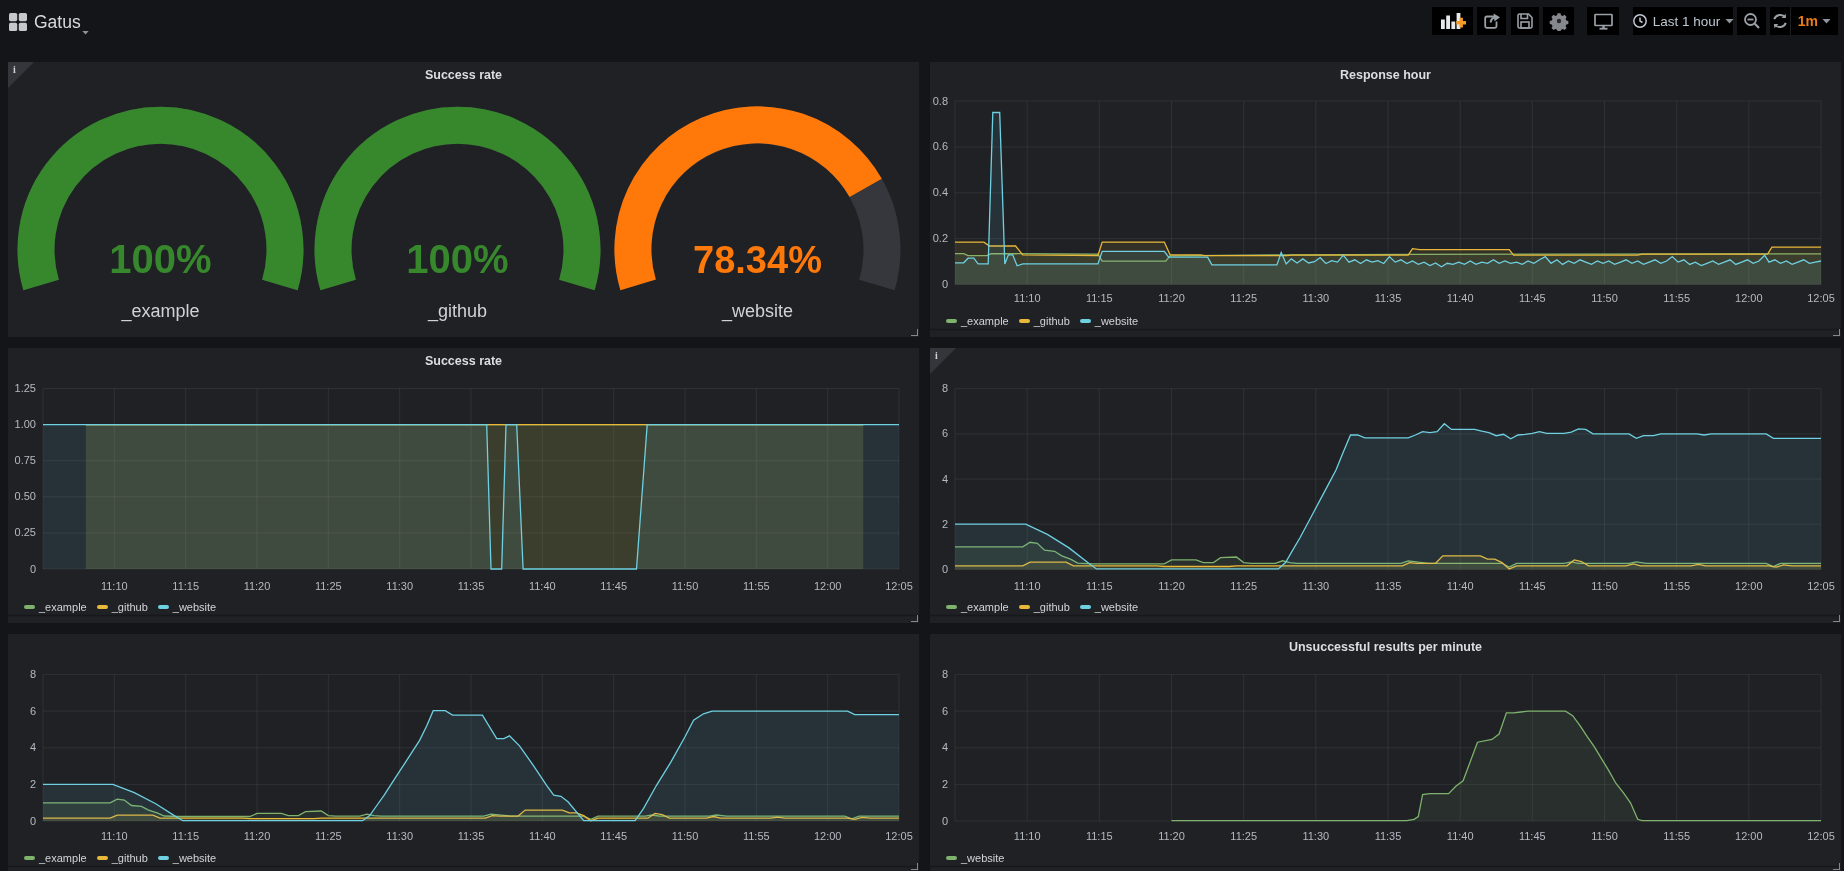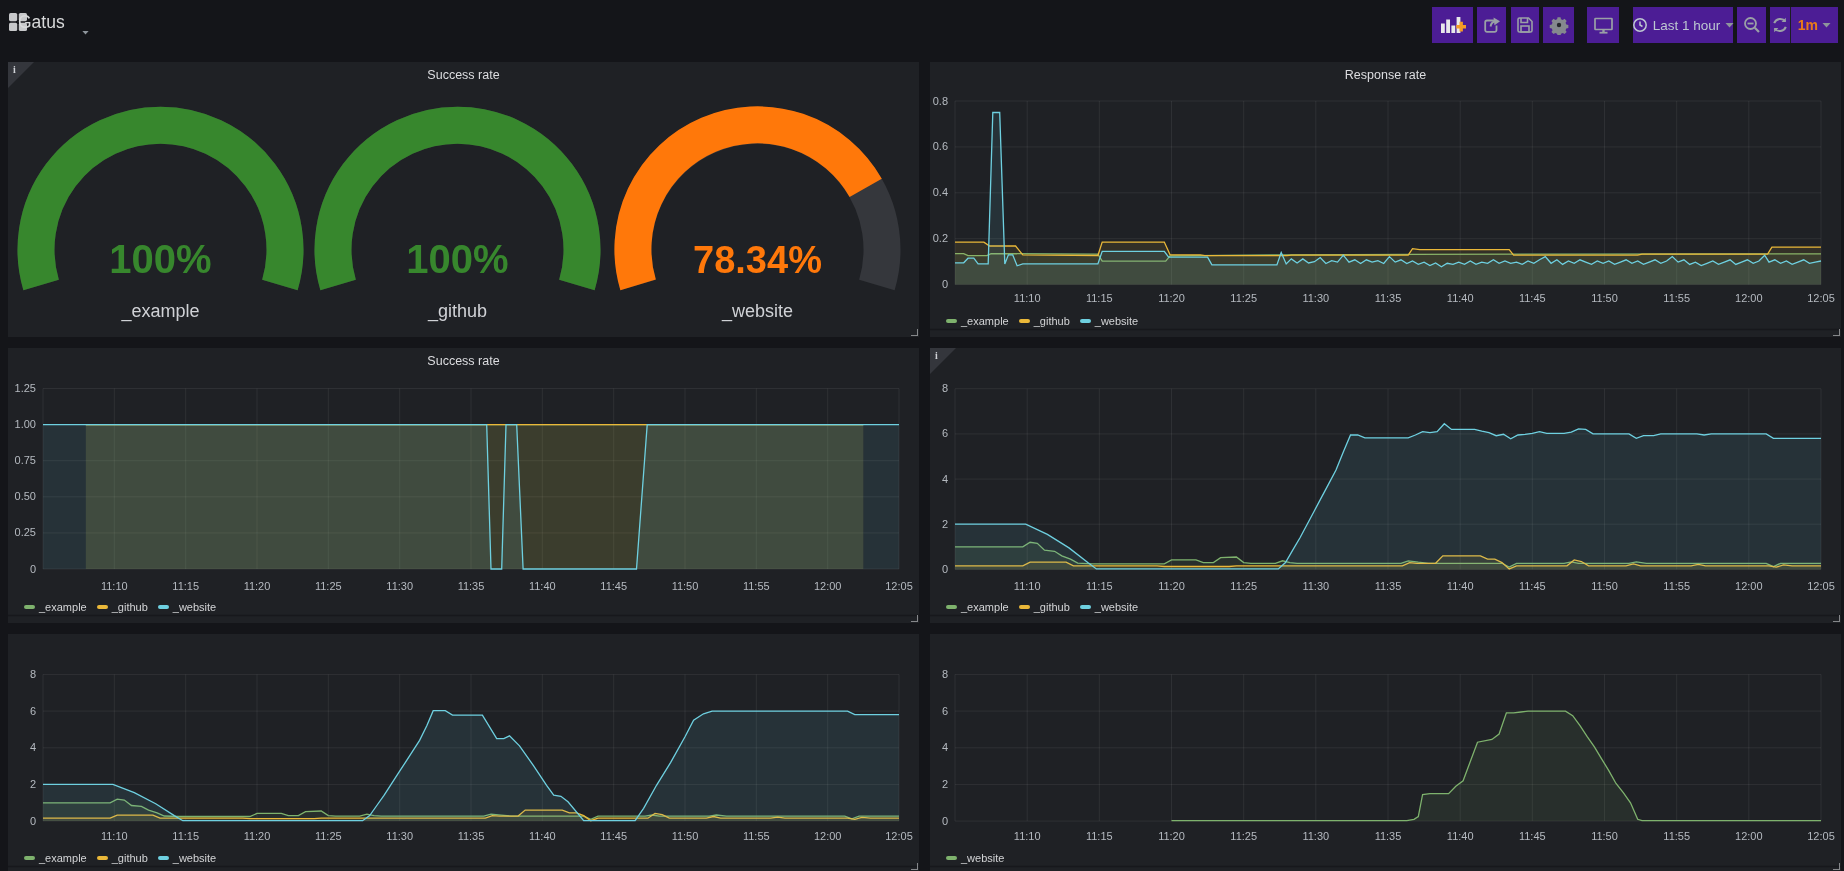--- a/index.html
+++ b/index.html
@@ -1,35 +1,35 @@
 <!DOCTYPE html>
 <html><head><meta charset="utf-8"><style>
 * { margin:0; padding:0; box-sizing:border-box; }
 html,body { width:1844px; height:871px; background:#141519; font-family:"Liberation Sans",sans-serif; overflow:hidden; }
 .panel { position:absolute; background:#1f2125; }
-.ptitle { position:absolute; top:0; left:0; right:0; height:24px; line-height:26px; text-align:center; font-size:12.5px; font-weight:normal; color:#dcdde0; }
+.ptitle { position:absolute; top:0; left:0; right:0; height:24px; line-height:26px; text-align:center; font-size:12.5px; font-weight:bold; color:#dcdde0; }
 .tick { font-size:11px; fill:#b5bac0; font-family:"Liberation Sans",sans-serif; }
 .glabel { font-size:18px; fill:#d0d2d6; font-family:"Liberation Sans",sans-serif; }
 .legend { position:absolute; left:16px; height:14px; display:flex; align-items:center; gap:10px; }
 .li { display:flex; align-items:center; gap:4px; font-size:11px; color:#d3d4d6; }
 .dash { width:11px; height:4px; border-radius:2px; display:inline-block; }
 .rh { position:absolute; right:1px; bottom:1px; width:7px; height:7px; border-right:1px solid #85878a; border-bottom:1px solid #85878a; }
 .icorner { position:absolute; left:0; top:0; width:0; height:0; border-left:26px solid #34363c; border-bottom:26px solid transparent; }
 .iletter { position:absolute; left:5px; top:2px; font-size:10px; font-weight:bold; color:#cfd2d6; font-family:"Liberation Serif",serif; }
-.btn { position:absolute; top:7px; height:36px; background:#4c1d95; display:flex; align-items:center; justify-content:center; }
+.btn { position:absolute; top:7px; height:28px; background:#000000; display:flex; align-items:center; justify-content:center; }
 </style></head>
 <body>
 
 <div style="position:absolute;left:8px;top:12px"><svg width="20" height="20" viewBox="0 0 20 20" fill="#c7c8ca">
 <rect x="1" y="1" width="8.2" height="8.2" rx="1.6"></rect>
       <rect x="10.8" y="1" width="8.2" height="8.2" rx="1.6"></rect>
 <rect x="1" y="10.8" width="8.2" height="8.2" rx="1.6"></rect>
       <rect x="10.8" y="10.8" width="8.2" height="8.2" rx="1.6"></rect>
 </svg></div>
-<div style="position:absolute;left:18px;top:12px;font-size:17.5px;color:#d8d9da">Gatus</div>
+<div style="position:absolute;left:34px;top:12px;font-size:17.5px;color:#d8d9da">Gatus</div>
 <div style="position:absolute;left:82px;top:21px"><svg width="7" height="5" viewBox="0 0 9 6">
       <path d="M0.5 1 L4.5 5.5 L8.5 1 Z" fill="#8e959c"></path>
     </svg></div>
 <div class="btn" style="left:1432px;width:41px">
     <svg width="26" height="20" viewBox="0 0 26 20">
 <rect x="1" y="8.5" width="3.8" height="9.5" fill="#e8e9ea"></rect>
 <rect x="6.2" y="4.5" width="3.8" height="13.5" fill="#e8e9ea"></rect>
 <rect x="11.4" y="10.5" width="3.8" height="7.5" fill="#e8e9ea"></rect>
 <rect x="16.6" y="2" width="3.8" height="16" fill="#e8e9ea"></rect>
 <path d="M19.5 6.8 h3.4 v3.2 h3.2 v3.4 h-3.2 v3.2 h-3.4 v-3.2 h-3.2 v-3.4 h3.2 z" fill="#f59c26"></path>
@@ -114,21 +114,21 @@
       <path d="M 630.1 222.9 A 124.5 124.5 0 1 1 868.9 222.9" stroke="#35373c" stroke-width="37" fill="none"></path>
       <path d="M 630.1 222.9 A 124.5 124.5 0 0 1 857.7 125.9" stroke="#ff780a" stroke-width="37" fill="none"></path>
       <text x="749.5" y="211" text-anchor="middle" style="font-size:38px;font-weight:bold" fill="#ff780a">78.34%</text>
       <text x="152.5" y="255" text-anchor="middle" class="glabel">_example</text>
       <text x="449.5" y="255" text-anchor="middle" class="glabel">_github</text>
       <text x="749.5" y="255" text-anchor="middle" class="glabel">_website</text>
     </svg>
     <div class="rh"></div>
   </div>
 <div class="panel" style="left:930px;top:62px;width:911px;height:275px">
-    <div class="ptitle">Response rate</div>
+    <div class="ptitle">Response hour</div>
     <svg width="911" height="275" style="position:absolute;left:0;top:0">
       <line x1="25.0" y1="39.0" x2="25.0" y2="222.6" stroke="rgba(255,255,255,0.07)" stroke-width="1"></line>
       <line x1="97.2" y1="39.0" x2="97.2" y2="222.6" stroke="rgba(255,255,255,0.07)" stroke-width="1"></line>
       <line x1="169.3" y1="39.0" x2="169.3" y2="222.6" stroke="rgba(255,255,255,0.07)" stroke-width="1"></line>
       <line x1="241.5" y1="39.0" x2="241.5" y2="222.6" stroke="rgba(255,255,255,0.07)" stroke-width="1"></line>
       <line x1="313.7" y1="39.0" x2="313.7" y2="222.6" stroke="rgba(255,255,255,0.07)" stroke-width="1"></line>
       <line x1="385.8" y1="39.0" x2="385.8" y2="222.6" stroke="rgba(255,255,255,0.07)" stroke-width="1"></line>
       <line x1="458.0" y1="39.0" x2="458.0" y2="222.6" stroke="rgba(255,255,255,0.07)" stroke-width="1"></line>
       <line x1="530.2" y1="39.0" x2="530.2" y2="222.6" stroke="rgba(255,255,255,0.07)" stroke-width="1"></line>
       <line x1="602.3" y1="39.0" x2="602.3" y2="222.6" stroke="rgba(255,255,255,0.07)" stroke-width="1"></line>
@@ -328,20 +328,21 @@
       <polyline points="35.0,150.4 104.9,150.4 126.3,158.7 147.7,169.7 166.3,181.6 174.8,186.7 354.6,186.7 361.7,181.6 368.8,171.5 376.0,161.4 383.1,150.4 390.2,139.4 397.4,128.4 404.5,117.4 411.6,106.4 418.8,91.7 425.2,76.7 437.3,76.7 444.5,81.1 474.4,81.1 488.7,104.6 495.8,104.6 501.5,101.8 511.5,111.9 525.8,132.1 538.6,151.3 545.7,161.1 552.9,162.3 560.0,167.8 575.7,186.7 627.1,186.7 635.6,174.3 648.5,151.3 662.7,128.4 677.0,102.7 685.6,86.2 695.5,79.8 704.1,77.1 839.6,77.1 846.8,80.7 891.0,80.7" fill="none" stroke="#6ed0e0" stroke-width="1.3"></polyline>
     </svg>
     <div class="legend" style="top:217px">
       <span class="li"><span class="dash" style="background:#7eb26d"></span>_example</span>
       <span class="li"><span class="dash" style="background:#eab839"></span>_github</span>
       <span class="li"><span class="dash" style="background:#6ed0e0"></span>_website</span>
     </div>
     <div class="rh"></div>
   </div>
 <div class="panel" style="left:930px;top:634px;width:911px;height:237px">
+    <div class="ptitle">Unsuccessful results per minute</div>
     <svg width="911" height="237" style="position:absolute;left:0;top:0">
       <line x1="25.0" y1="40.4" x2="25.0" y2="187.1" stroke="rgba(255,255,255,0.07)" stroke-width="1"></line>
       <line x1="97.2" y1="40.4" x2="97.2" y2="187.1" stroke="rgba(255,255,255,0.07)" stroke-width="1"></line>
       <line x1="169.3" y1="40.4" x2="169.3" y2="187.1" stroke="rgba(255,255,255,0.07)" stroke-width="1"></line>
       <line x1="241.5" y1="40.4" x2="241.5" y2="187.1" stroke="rgba(255,255,255,0.07)" stroke-width="1"></line>
       <line x1="313.7" y1="40.4" x2="313.7" y2="187.1" stroke="rgba(255,255,255,0.07)" stroke-width="1"></line>
       <line x1="385.8" y1="40.4" x2="385.8" y2="187.1" stroke="rgba(255,255,255,0.07)" stroke-width="1"></line>
       <line x1="458.0" y1="40.4" x2="458.0" y2="187.1" stroke="rgba(255,255,255,0.07)" stroke-width="1"></line>
       <line x1="530.2" y1="40.4" x2="530.2" y2="187.1" stroke="rgba(255,255,255,0.07)" stroke-width="1"></line>
       <line x1="602.3" y1="40.4" x2="602.3" y2="187.1" stroke="rgba(255,255,255,0.07)" stroke-width="1"></line>

